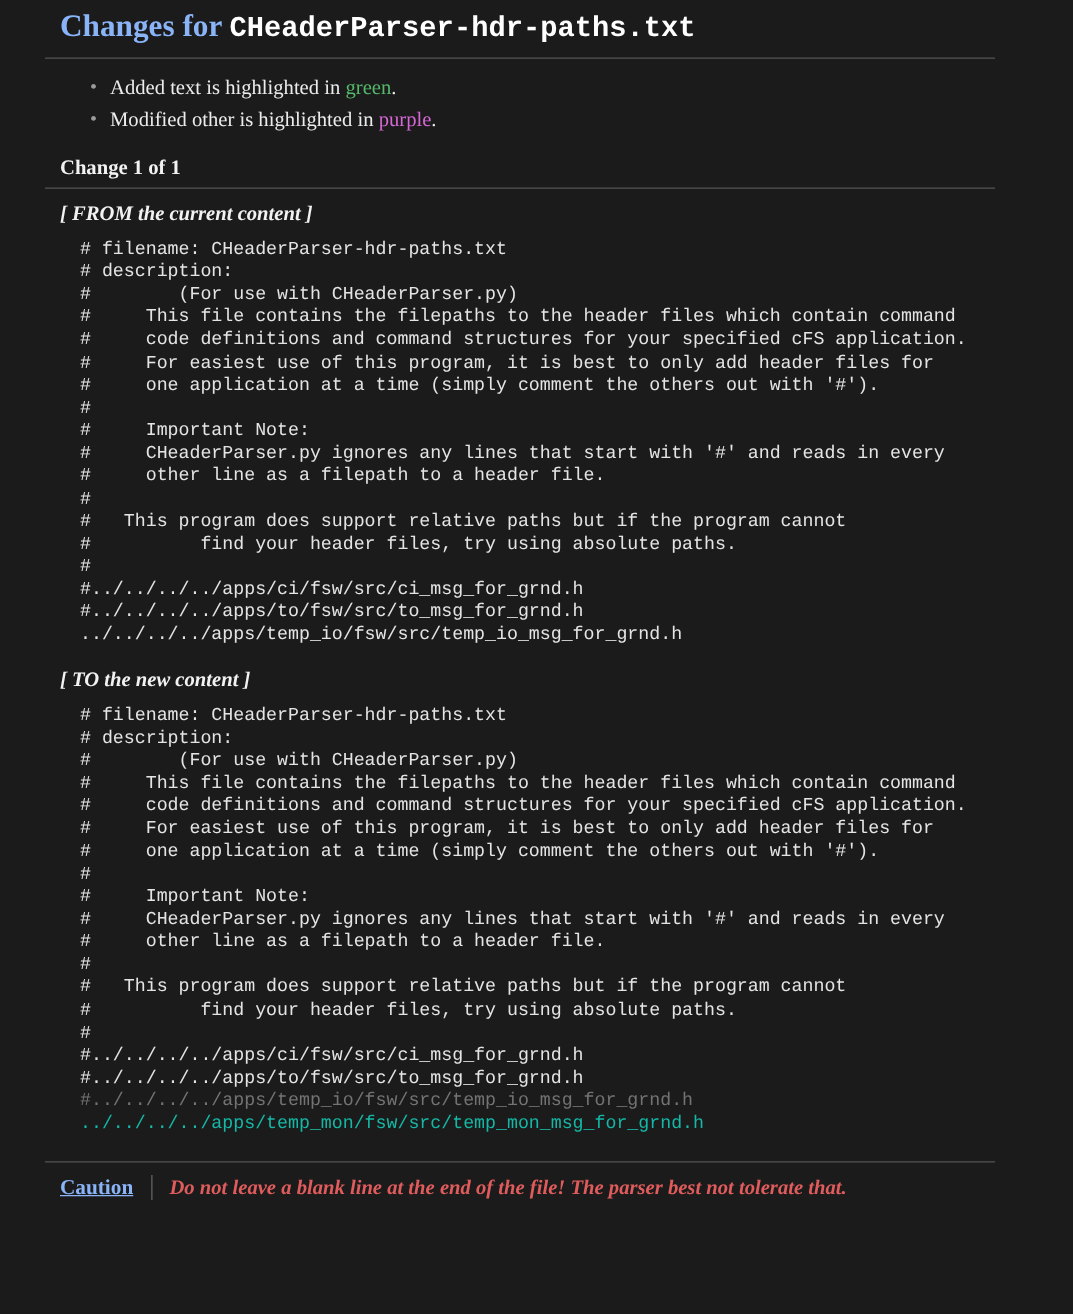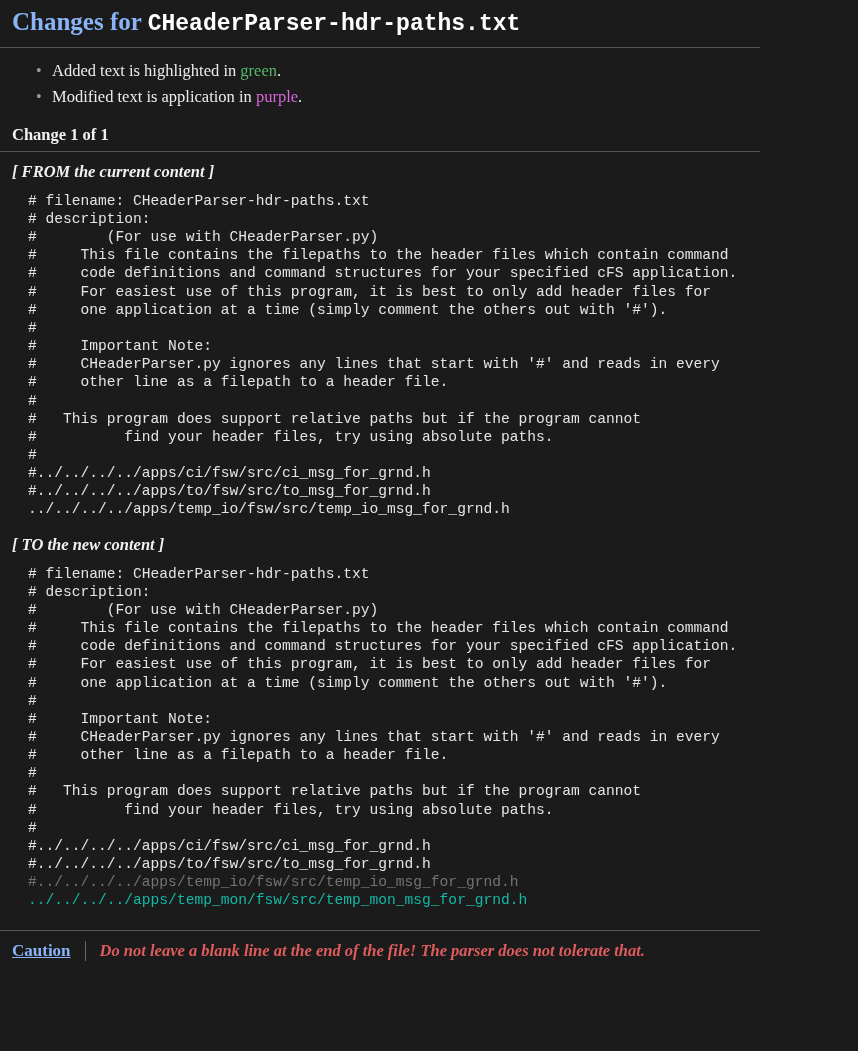--- a/index.html
+++ b/index.html
@@ -13,20 +13,21 @@
     color: #e8e8e8;
     font-size: 16px;
   }
   .page {
     width: 760px;
     min-height: 1051px;
     box-sizing: border-box;
     background: #1b1b1b;
     padding: 0;
     position: relative;
+    margin-left: 36px;
   }
   .title {
     font-family: "Liberation Serif", serif;
     font-size: 25px;
     font-weight: bold;
     color: #8ab4f8;
     padding: 8px 12px 10px 12px;
     border-bottom: 1px solid #555;
     margin: 0;
   }
@@ -114,21 +115,21 @@
 <body>
 
 <div class="page">
 
   <h1 class="title">
     <span>Changes for </span><span class="mono">CHeaderParser-hdr-paths.txt</span>
   </h1>
 
   <ul class="legend">
     <li><span>Added text is highlighted in </span><span class="green">green</span><span>.</span></li>
-    <li><span>Modified text is application in </span><span class="purple">purple</span><span>.</span></li>
+    <li><span>Modified other is highlighted in </span><span class="purple">purple</span><span>.</span></li>
   </ul>
 
   <div class="change-count">Change 1 of 1</div>
 
   <div class="section-label">[ FROM the current content ]</div>
   <pre class="code"># filename: CHeaderParser-hdr-paths.txt
 # description:
 #        (For use with CHeaderParser.py)
 #     This file contains the filepaths to the header files which contain command
 #     code definitions and command structures for your specified cFS application.
@@ -163,16 +164,16 @@
 #          find your header files, try using absolute paths.
 #
 #../../../../apps/ci/fsw/src/ci_msg_for_grnd.h
 #../../../../apps/to/fsw/src/to_msg_for_grnd.h
 </span><span class="modified">#../../../../apps/temp_io/fsw/src/temp_io_msg_for_grnd.h</span>
 <span class="added">../../../../apps/temp_mon/fsw/src/temp_mon_msg_for_grnd.h</span></pre>
 
   <div class="footer">
     <span class="caution">Caution</span>
     <span class="divider-v"></span>
-    <span class="caution-text">Do not leave a blank line at the end of the file! The parser does not tolerate that.</span>
+    <span class="caution-text">Do not leave a blank line at the end of the file! The parser best not tolerate that.</span>
   </div>
 
 </div>
 
 </body></html>

